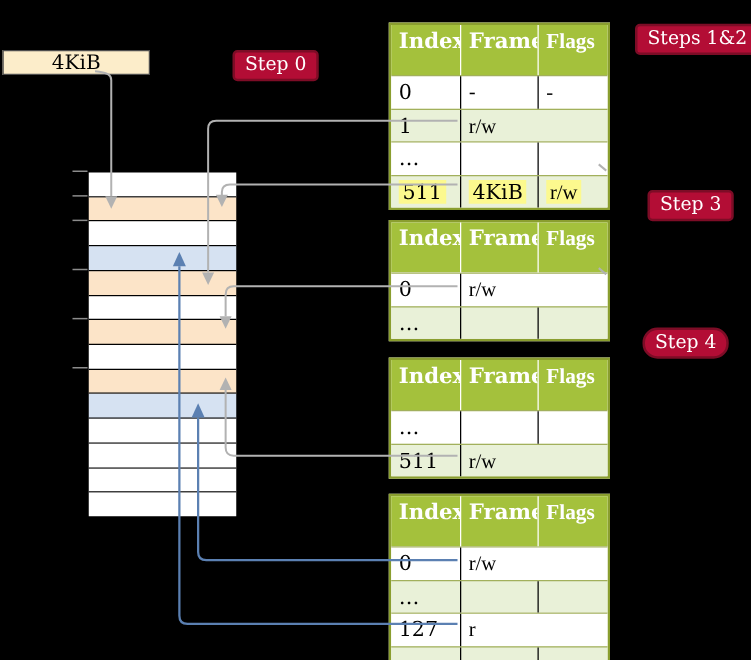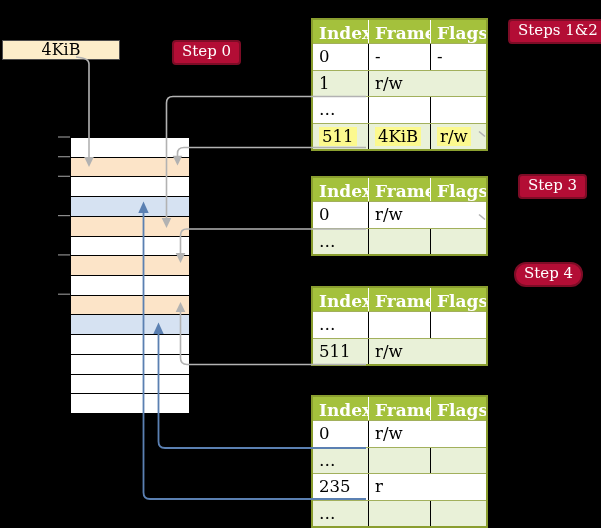--- a/index.html
+++ b/index.html
@@ -13,49 +13,49 @@
     position:absolute;left:2px;top:40px;width:118px;height:20px;
     background:var(--legend_box_bg);border:1px solid #4d4d4d;box-sizing:border-box;
     text-align:center;font-size:16px;line-height:18px;color:#000;z-index:3;
   }
   
   .badge{
     position:absolute;background:var(--badge_bg);border:2px solid var(--badge_border);
     border-radius:4px;color:var(--badge_text);font-size:15px;line-height:1;
     padding:2px 8px 4px;z-index:3;white-space:nowrap;
   }
-  #b-step0{left:172px;top:40px;}
+  #b-step0{left:186px;top:40px;}
   #b-steps12{left:508px;top:19px;}
-  #b-step3{left:518px;top:174px;}
+  #b-step3{left:518px;top:152px;}
   #b-step4{left:514px;top:262px;border-radius:12px;}
   
   #memcol{
     position:absolute;left:70px;top:137px;width:120px;height:277px;
     border:1px solid #000;box-sizing:border-box;display:flex;flex-direction:column;z-index:1;
   }
   .mrow{flex:1;border-bottom:1px solid #000;}
   .mrow:last-child{border-bottom:none;}
   .m-white{background:var(--memory_white);}
   .m-orange{background:var(--memory_orange);}
   .m-blue{background:var(--memory_blue);}
   
   .ptable{
     position:absolute;left:311px;width:173px;box-sizing:content-box;
     border:2px solid var(--table_border);background:#fff;z-index:2;
   }
   #pt1{top:18px;} #pt2{top:176px;} #pt3{top:286px;} #pt4{top:395px;}
-  .thead{display:flex;height:23px;background:var(--table_header_bg);}
+  .thead{display:flex;height:40px;background:var(--table_header_bg);}
   .hcell{
     color:#fff;font-weight:bold;font-size:17px;line-height:26px;
     padding-left:6px;box-sizing:border-box;white-space:nowrap;overflow:hidden;
   }
   .hcell.c1,.hcell.c2{border-left:1px solid #fff;}
   .c0{width:55px;flex:0 0 55px;}
   .c1{width:62px;flex:0 0 62px;}
-  .c2{flex:1;}
+  .c2{flex:1;font-family:Liberation Serif, serif;}
   .trow{display:flex;height:25.6px;border-top:1px solid var(--row_separator);}
   .trow.green{background:var(--row_green);}
   .trow.white{background:var(--row_white);}
   .cell{
     font-size:16.5px;line-height:25px;padding-left:6px;
     box-sizing:border-box;color:#000;white-space:nowrap;overflow:hidden;
   }
   .cell.c1,.cell.c2{border-left:1px solid #000;}
   .hl{background:var(--highlight_yellow);padding:0 3px;}
   
@@ -162,21 +162,21 @@
       <div class="trow white">
         <div class="cell c0"><span>0</span></div>
         <div class="cell c2"><span>r/w</span></div>
       </div>
       <div class="trow green">
         <div class="cell c0"><span>…</span></div>
         <div class="cell c1"></div>
         <div class="cell c2"></div>
       </div>
       <div class="trow white">
-        <div class="cell c0"><span>235</span></div>
+        <div class="cell c0"><span>127</span></div>
         <div class="cell c2"><span>r</span></div>
       </div>
       <div class="trow green">
         <div class="cell c0"><span>…</span></div>
         <div class="cell c1"></div>
         <div class="cell c2"></div>
       </div>
     </div>
 
   <svg id="overlay" width="601" height="528">

